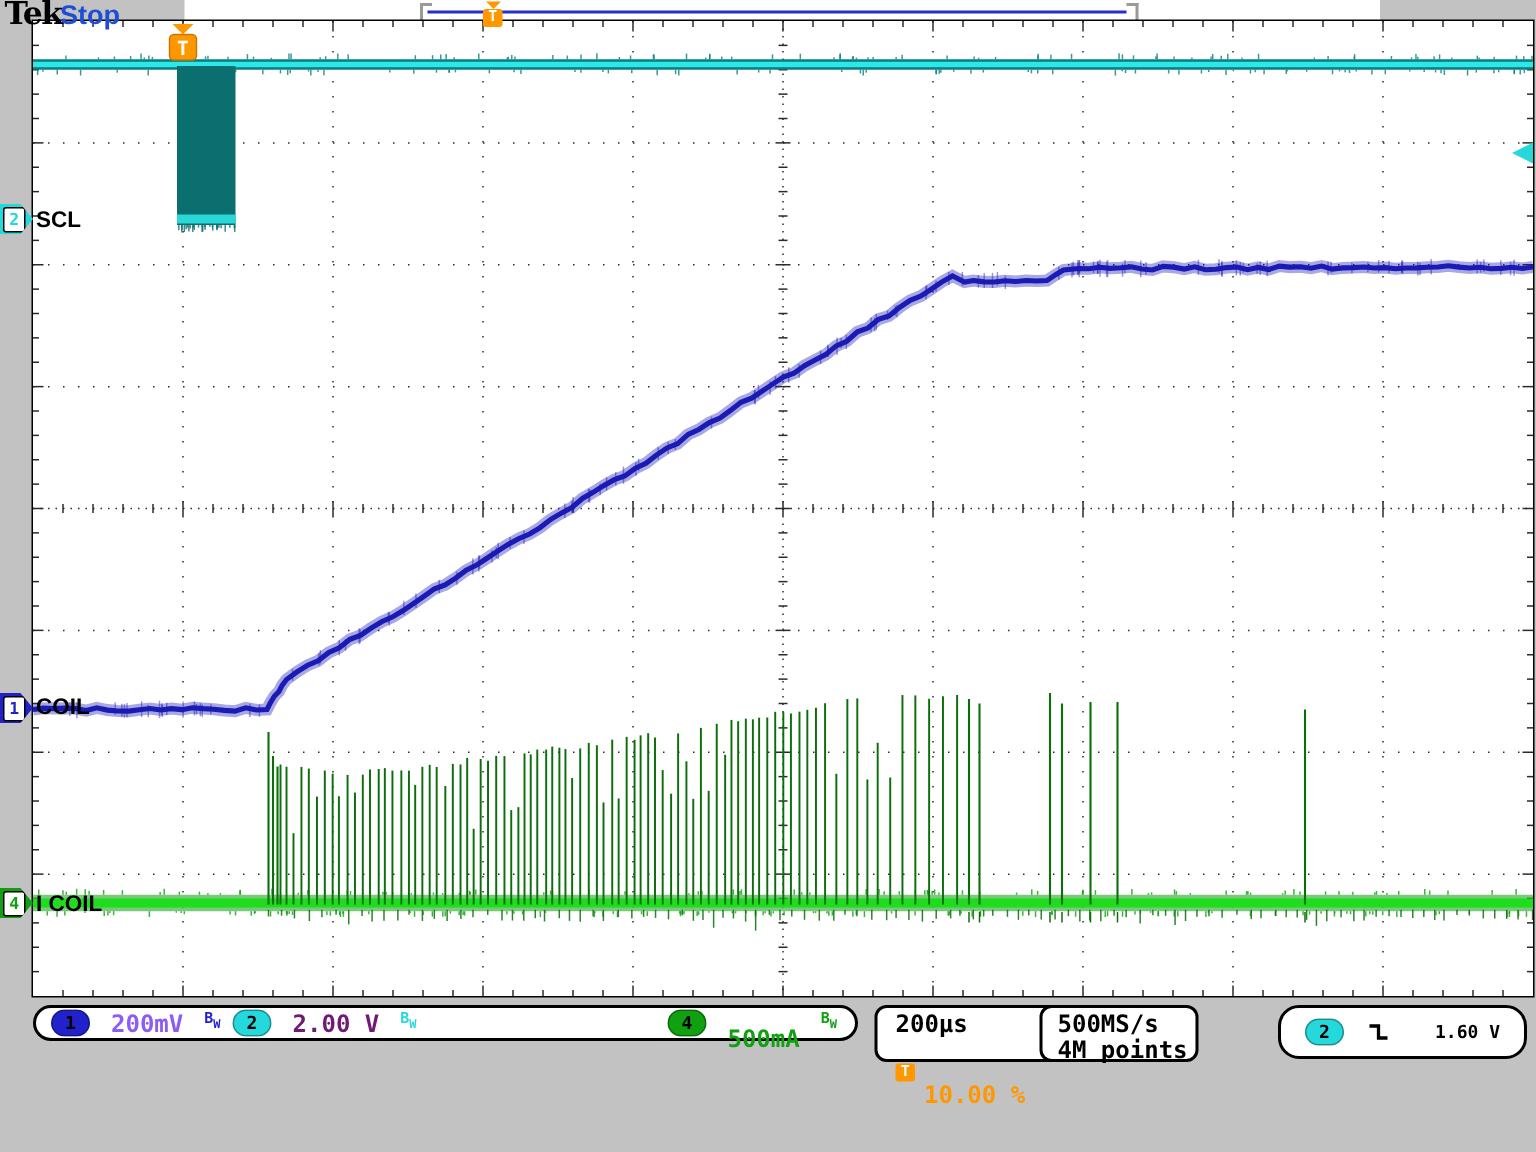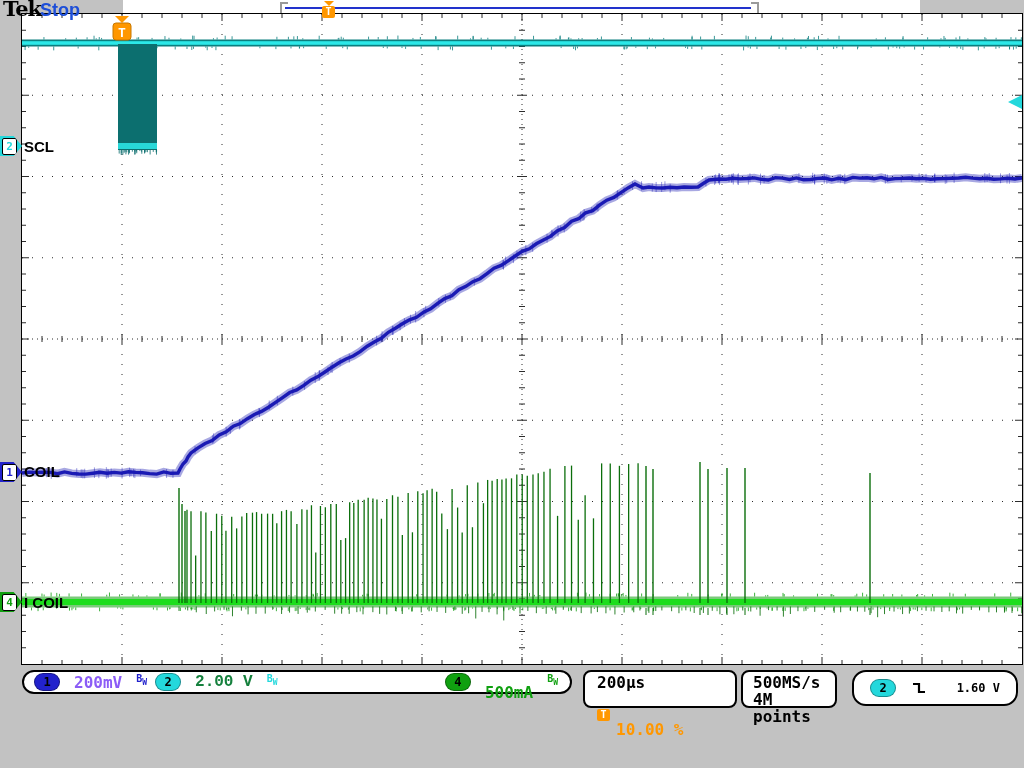--- a/index.html
+++ b/index.html
@@ -31,21 +31,21 @@
          display:flex;align-items:center;padding-left:2px;box-sizing:border-box}
   .chtag .num{width:13px;height:15px;background:#fff;border:1px solid #000;border-radius:2px;
               font-family:"DejaVu Sans Mono",monospace;font-weight:bold;font-size:11px;
               display:flex;align-items:center;justify-content:center}
 
   
   .sbox{position:absolute;background:#fff;border:2px solid #000;box-sizing:border-box;
         font-family:"DejaVu Sans Mono",monospace;font-weight:bold;color:#000}
   #box-ch{left:22px;top:670px;width:550px;height:24px;border-radius:12px;display:flex;align-items:center;padding:0 10px}
   #box-tb{left:583px;top:670px;width:154px;height:38px;border-radius:8px;padding:2px 0 0 12px;font-size:16px;line-height:17px}
-  #box-acq{left:741px;top:670px;width:96px;height:38px;border-radius:8px;padding:2px 0 0 10px;font-size:16px;line-height:17px}
+  #box-acq{left:693px;top:670px;width:106px;height:38px;border-radius:8px;padding:2px 0 0 10px;font-size:16px;line-height:17px}
   #box-trig{left:852px;top:670px;width:166px;height:36px;border-radius:14px;display:flex;align-items:center;padding:0 16px}
   .ellipse{min-width:24px;height:16px;border-radius:9px;display:flex;align-items:center;justify-content:center;
            font-size:12px;color:#000;border:1px solid rgba(0,0,0,.35)}
   .chgroup{display:flex;align-items:center}
   .scale{font-size:16px;margin-left:14px}
   .bw{font-size:10px;margin-left:14px;position:relative;top:-2px}
   .bw sub{font-size:8px}
   #tb-row2{display:flex;align-items:center;margin-top:1px}
   #tb-row2 .tmark{margin-right:6px}
   #trig-level{margin-left:auto;font-size:12px}
@@ -1153,21 +1153,21 @@
 </div>
 
 <div class="sbox" id="box-ch">
   <div class="chgroup">
     <span class="ellipse" style="background: rgb(34, 34, 204);">1</span>
     <span class="scale" style="color: #8b5cf6;">200mV</span>
     <span class="bw" style="color: rgb(34, 34, 204);"><span>B</span><sub>W</sub></span>
   </div>
   <div class="chgroup" style="margin-left:8px">
     <span class="ellipse" style="background: rgb(36, 216, 220);">2</span>
-    <span class="scale" style="color: #15803d; font-family: Liberation Mono, monospace;">2.00 V</span>
+    <span class="scale" style="color: #701a75;">2.00 V</span>
     <span class="bw" style="color: rgb(36, 216, 220);"><span>B</span><sub>W</sub></span>
   </div>
   <div class="chgroup" style="margin-left:auto;margin-right:2px">
     <span class="ellipse" style="background: rgb(16, 160, 16);">4</span>
     <span class="scale" style="color: rgb(16, 160, 16); margin-top: 21px;">500mA</span>
     <span class="bw" style="color: rgb(16, 160, 16);"><span>B</span><sub>W</sub></span>
   </div>
 </div>
 
 <div class="sbox" id="box-tb">

